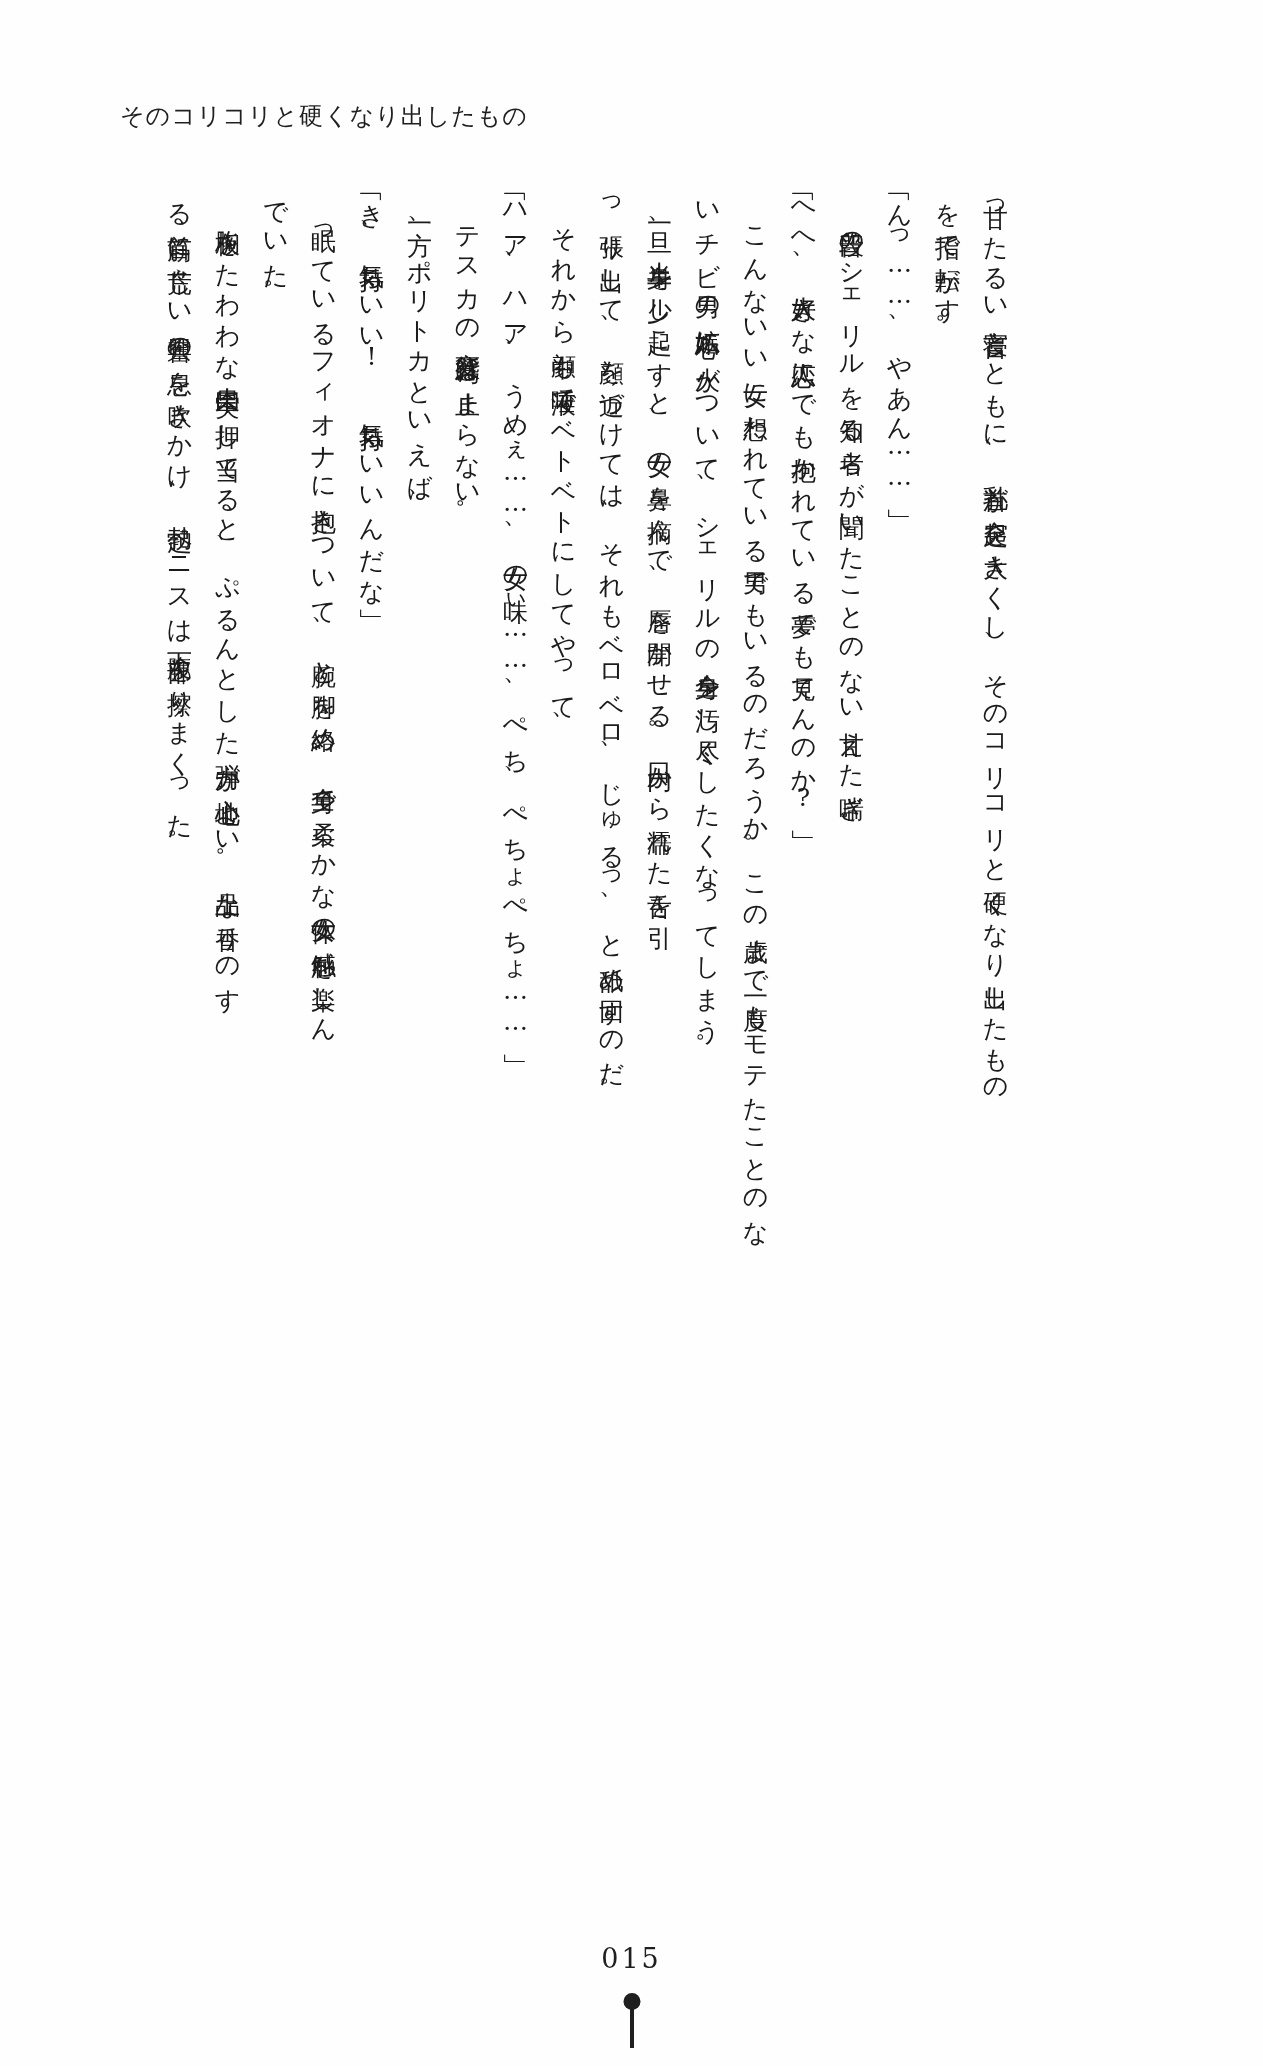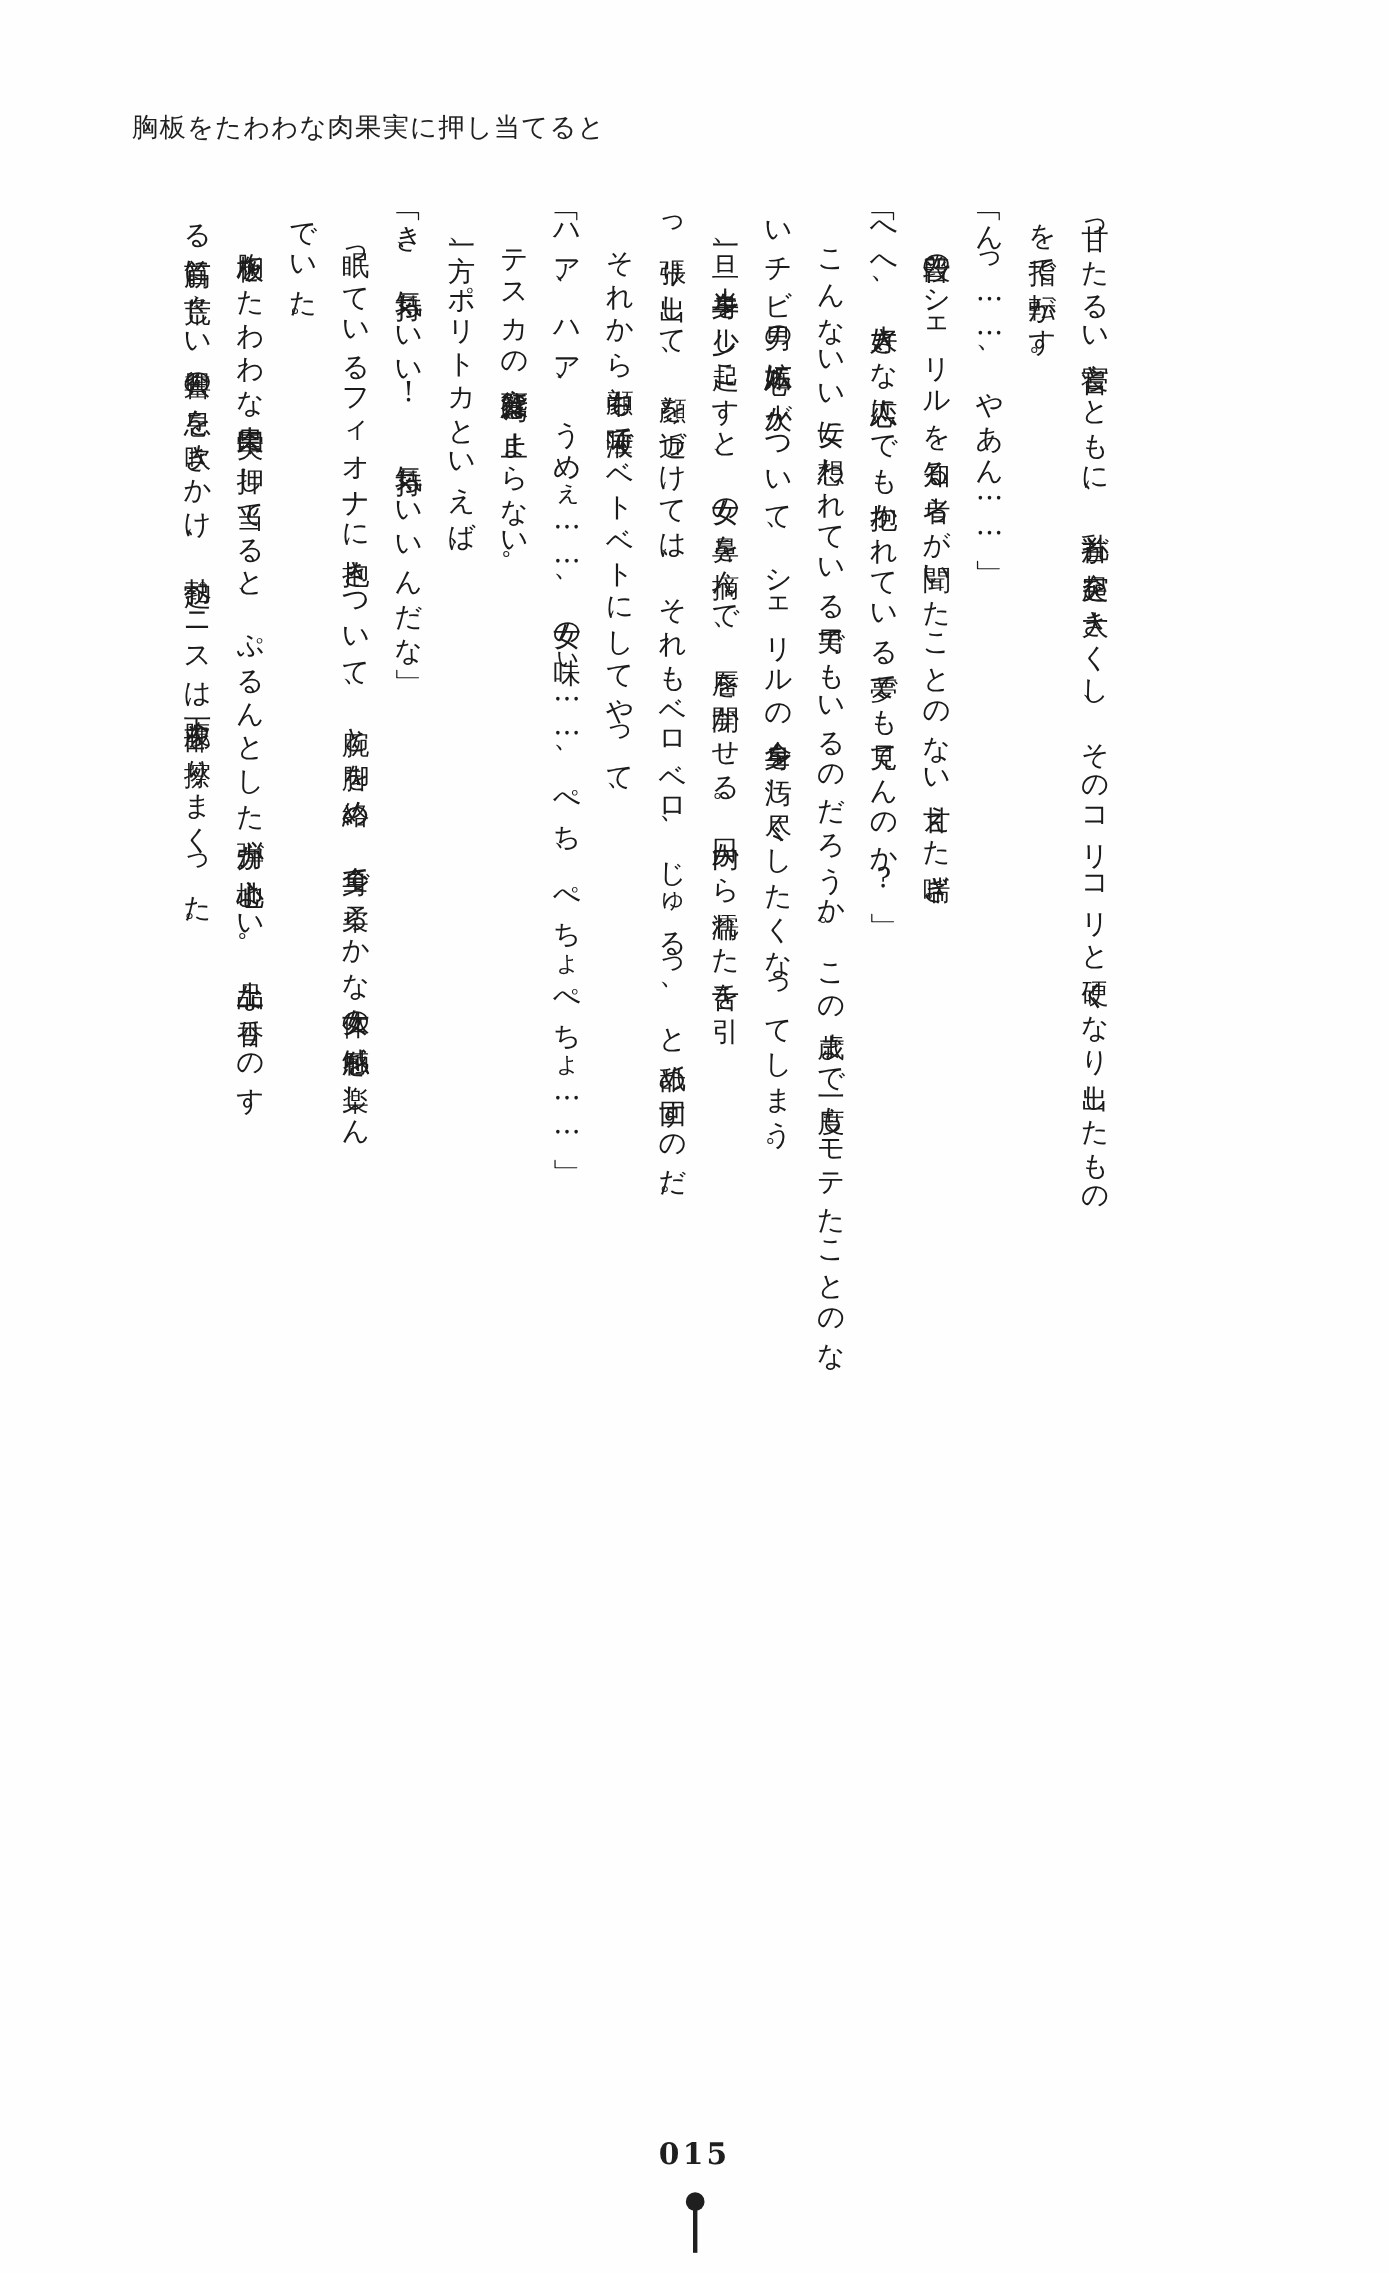--- a/index.html
+++ b/index.html
@@ -72,21 +72,20 @@
   
   .folio {
     position: absolute;
     bottom: 92px;
     left: 0;
     right: 0;
     text-align: center;
     font-size: 27px;
     letter-spacing: 3px;
     color: #1f1f1f;
-    font-weight: bold;
   }
 
   
   .binding-mark {
     position: absolute;
     bottom: 18px;
     left: 50%;
     transform: translateX(-50%);
     width: 4px;
     height: 44px;
@@ -101,21 +100,21 @@
     height: 17px;
     border-radius: 50%;
     background: #1f1f1f;
   }
 </style>
 </head>
 <body>
 
 <div class="page">
 
-  <div class="running-header">胸板をたわわな肉果実に押し当てると</div>
+  <div class="running-header">そのコリコリと硬くなり出したもの</div>
 
   <div class="body-area">
     <div class="vtext">
       <p>甘ったるい寝言とともに、乳首が突起を大きくし、そのコリコリと硬くなり出したもの</p>
       <p>を指で転がす。</p>
       <p>「んっ……、やあん……」</p>
       <p class="indent">普段のシェリルを知る者らが聞いたことのない甘えた喘ぎ。</p>
       <p>「へへ、大好きな恋人にでも抱かれている夢でも見てんのか?」</p>
       <p class="indent">こんないい女に想われている男でもいるのだろうか。この歳まで一度もモテたことのな</p>
       <p>いチビ男の嫉妬心に火がついて、シェリルの全身を汚し尽くしたくなってしまう。</p>

